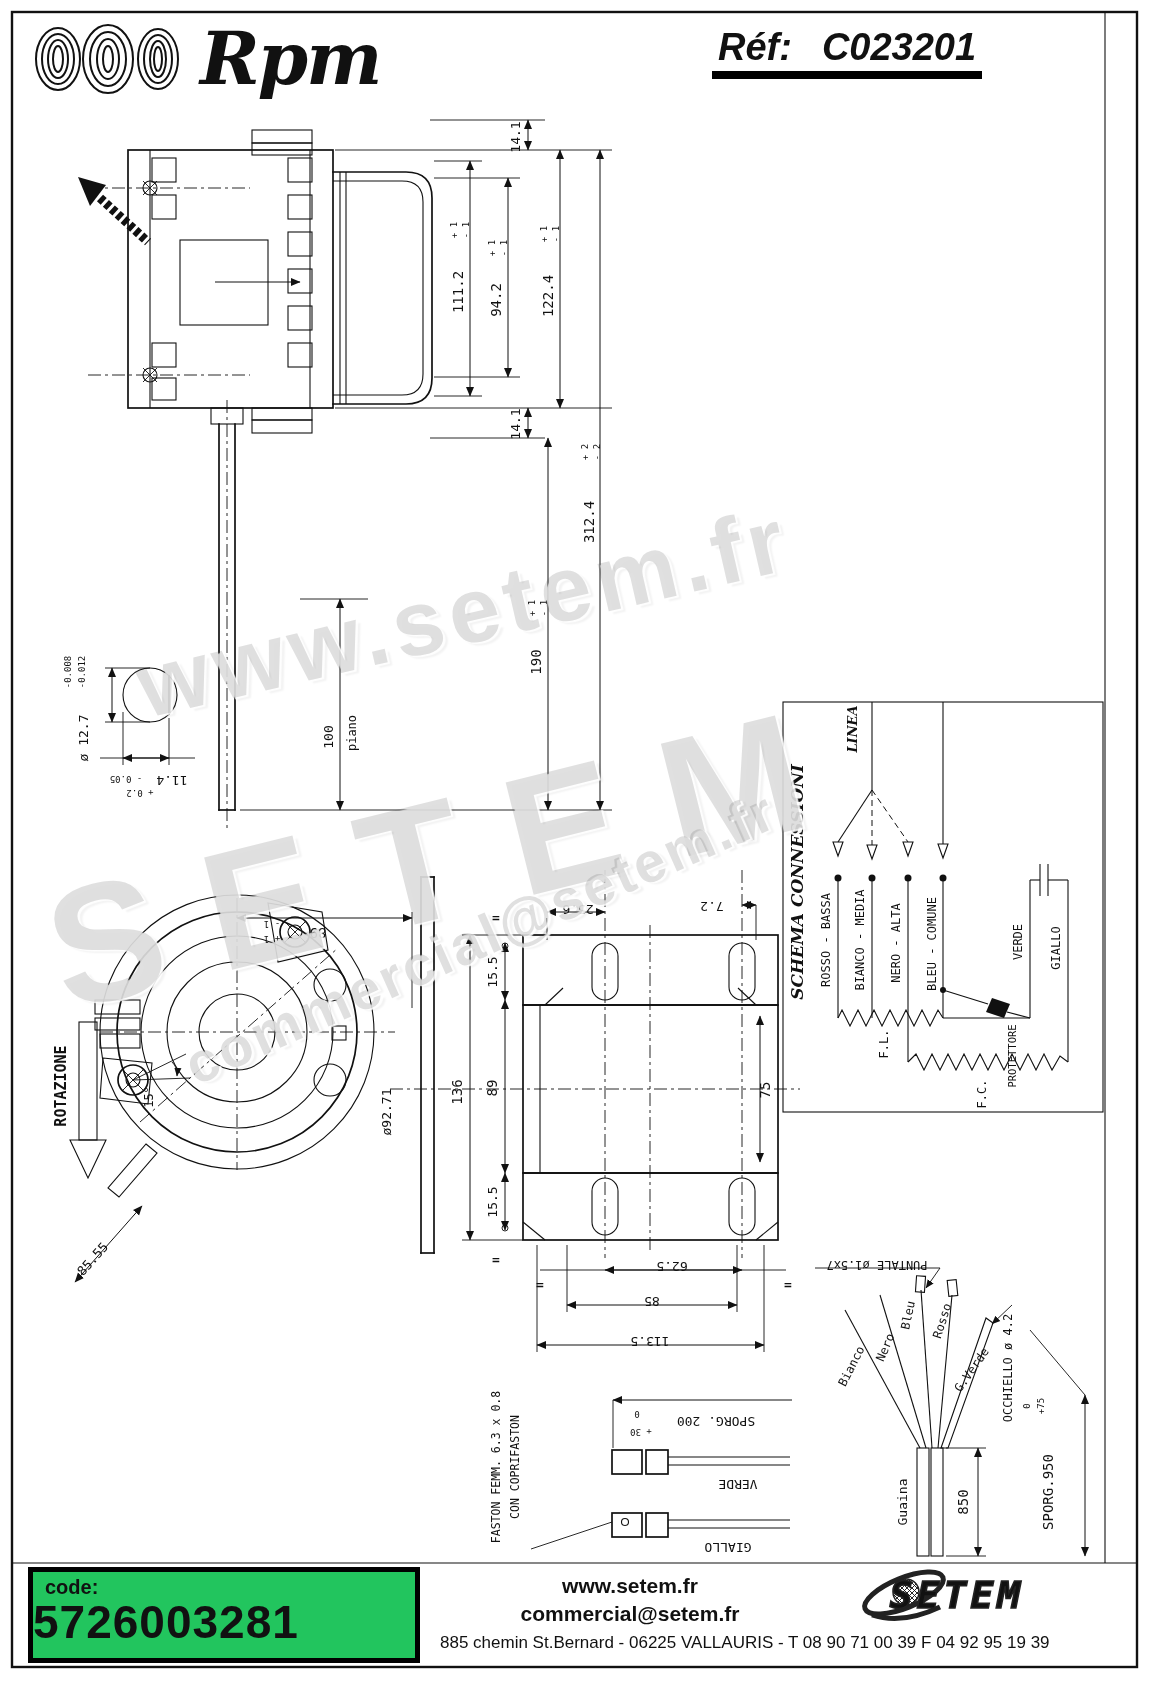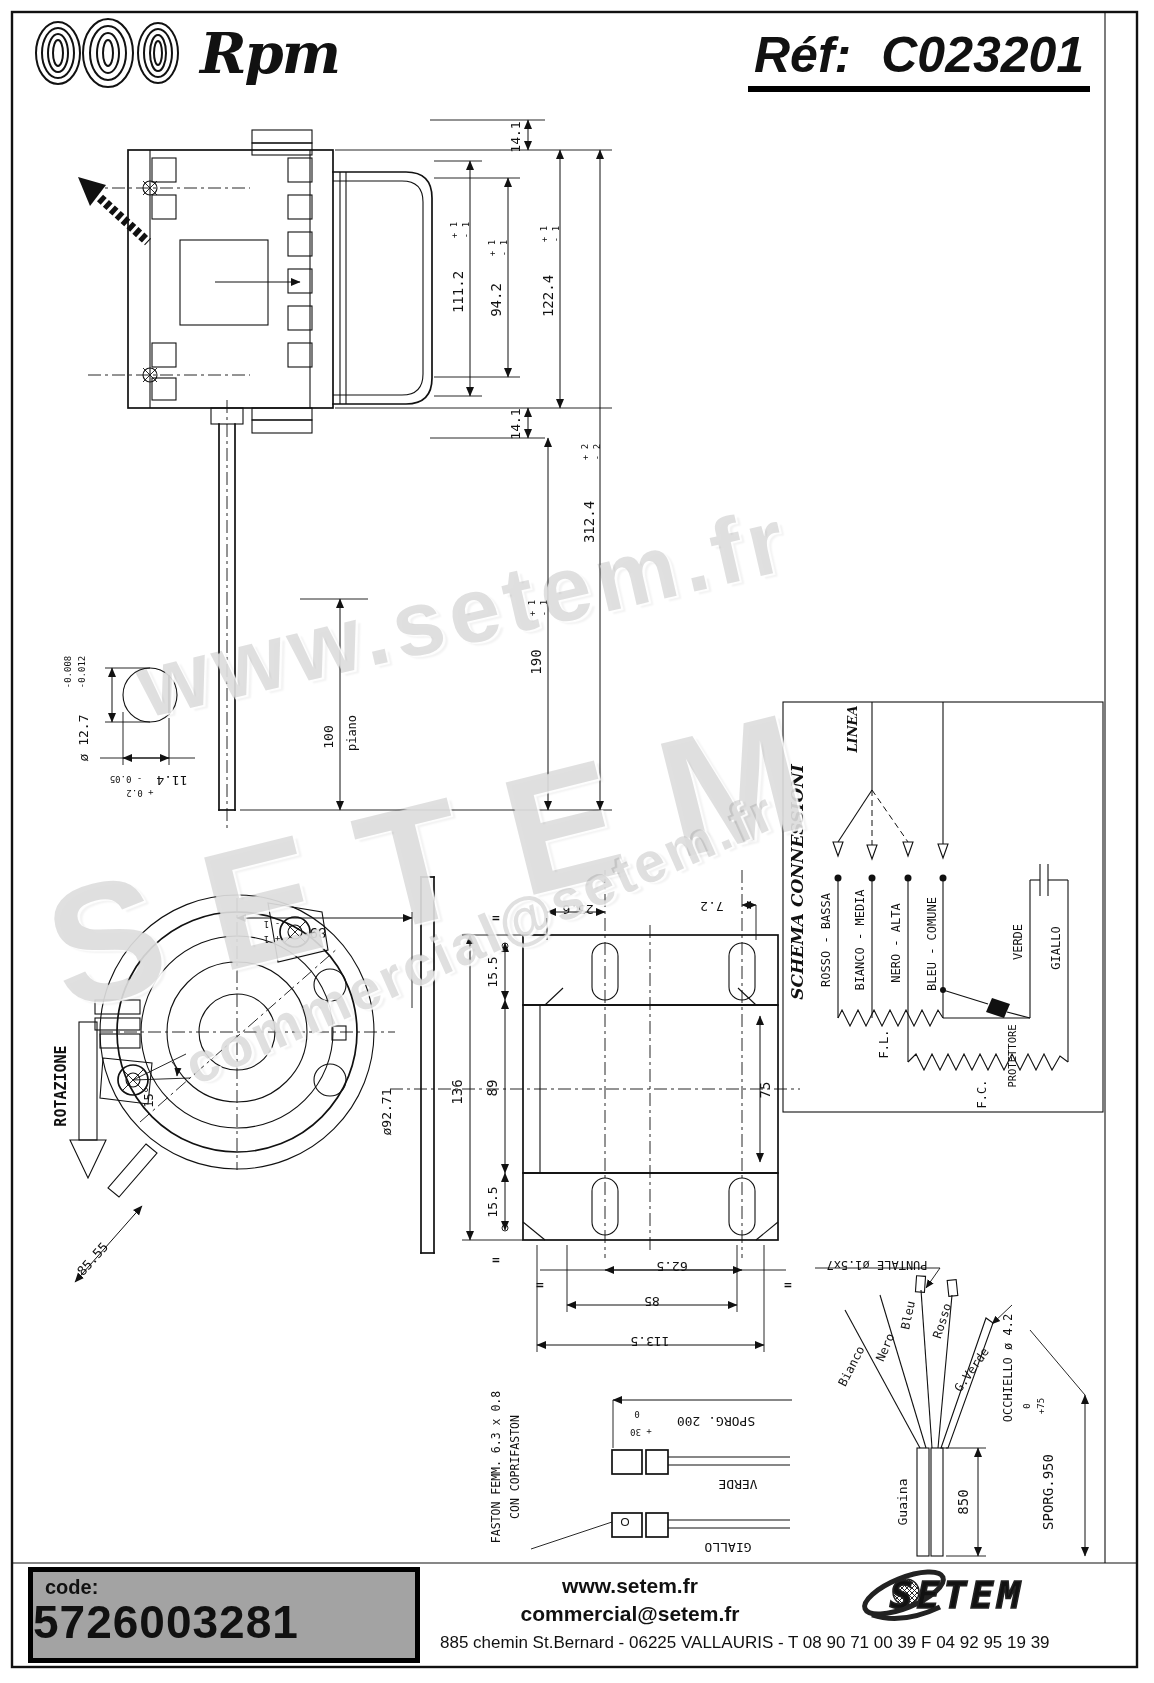--- a/index.html
+++ b/index.html
@@ -1,22 +1,22 @@
 <!DOCTYPE html>
 <html><head>
 <meta charset="utf-8">
 <style>
   html,body{margin:0;padding:0;background:#fff;font-family:"Liberation Sans",sans-serif;color:#111}
   #page{position:relative;width:1154px;height:1683px;background:#fff;overflow:hidden}
   .abs{position:absolute}
 
   
   #hdr-logo{left:30px;top:16px;display:flex;align-items:center;z-index:3}
-  #hdr-brand{font-family:"DejaVu Serif",serif;font-style:italic;font-weight:bold;font-size:56px;margin-left:10px;letter-spacing:-2px}
-  #hdr-ref{left:748px;top:26px;z-index:3;font-style:italic;font-weight:bold;font-size:50px;border-bottom:6px solid #000000;padding:0 6px 2px 6px;white-space:nowrap}
+  #hdr-brand{font-family:"DejaVu Serif",serif;font-style:italic;font-weight:bold;font-size:72px;margin-left:10px;letter-spacing:-2px}
+  #hdr-ref{left:712px;top:26px;z-index:3;font-style:italic;font-weight:bold;font-size:38px;border-bottom:8px solid #000000;padding:0 6px 2px 6px;white-space:nowrap}
   #hdr-ref .sp{display:inline-block;width:30px}
 
   
   #dwg{left:0;top:0;z-index:1}
   svg text{fill:#111;font-family:"DejaVu Sans Mono","Liberation Mono",monospace;text-anchor:middle}
   .f9{font-size:9px}.f10{font-size:10.5px}.f11{font-size:11.5px}.f12{font-size:12px}
   .f13{font-size:13px}.f14{font-size:14px}
   .f15{font-size:15px;font-weight:bold}
   .fit{font-size:17px;font-style:italic;font-weight:bold;font-family:"DejaVu Serif",serif}
   .fit2{font-size:13px;font-style:italic;font-weight:bold;font-family:"DejaVu Serif",serif}
@@ -30,21 +30,21 @@
   .thk{stroke:#111;stroke-width:2.4;fill:none}
 
   
   .wm{position:absolute;z-index:4;pointer-events:none;font-weight:bold;white-space:nowrap;
       color:rgba(70,70,70,0.17);text-shadow:2px 2px 1px rgba(255,255,255,0.9),4px 4px 2px rgba(0,0,0,0.05)}
   #wm1{left:130px;top:560px;font-size:92px;transform:rotate(-13deg);letter-spacing:6px}
   #wm2{left:40px;top:760px;font-size:168px;transform:rotate(-14deg);letter-spacing:48px}
   #wm3{left:160px;top:905px;font-size:56px;transform:rotate(-24deg);letter-spacing:3px}
 
   
-  #codebox{left:28px;top:1567px;width:392px;height:96px;border:5px solid #000;background:#a3a3a3;z-index:5;box-sizing:border-box}
+  #codebox{left:28px;top:1567px;width:392px;height:96px;border:5px solid #000;background:#22c55e;z-index:5;box-sizing:border-box}
   #codebox .cl1{font-size:20px;font-weight:bold;padding:4px 0 0 12px}
   #codebox .cl2{font-size:46px;font-weight:bold;text-align:left;letter-spacing:1px;margin-top:-4px}
   #fmid{left:455px;top:1572px;width:350px;text-align:center;z-index:5;font-weight:bold;font-size:21px;line-height:28px}
   #flogo{left:852px;top:1563px;z-index:5}
   #faddr{left:440px;top:1633px;width:700px;z-index:5;font-size:17px;white-space:nowrap}
 </style>
 </head>
 <body>
 
 <div id="page">

